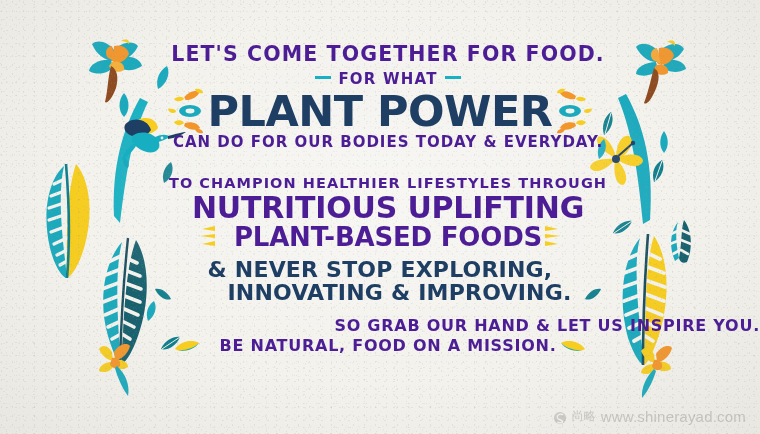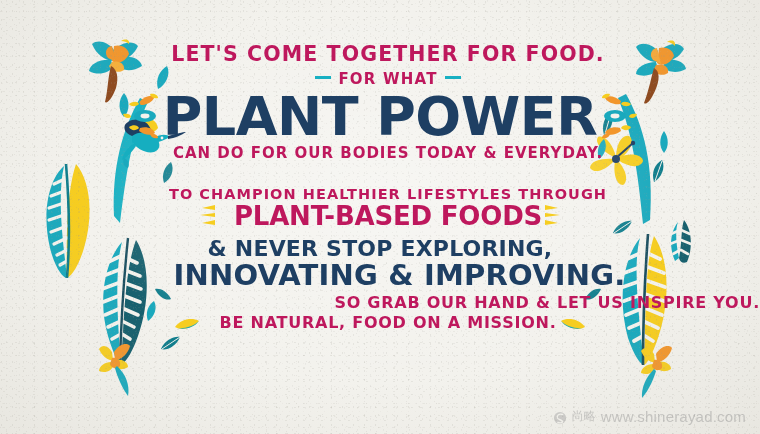--- a/index.html
+++ b/index.html
@@ -44,35 +44,35 @@
     z-index:5;
   }
   .ln{
     margin:0;
     line-height:1;
     white-space:nowrap;
     font-weight:bold;
     letter-spacing:.5px;
     font-family:"DejaVu Sans", sans-serif;
   }
-  .teal{color:#be185d;padding-left:16px;}
+  .teal{color:#4c1d95;padding-left:16px;}
   .navy{color:#1e3f63;}
   .l1{font-size:20.5px;letter-spacing:1.1px;margin-bottom:7px;}
   .l2{font-size:15px;letter-spacing:1.2px;margin-bottom:2px;}
   .l2 .dash{display:inline-block;width:16px;height:2.6px;background:#18b0c2;vertical-align:middle;margin:0 7px 3px;}
   .l3wrap{position:relative;display:inline-block;margin:2px 0 4px;}
-  .l3{font-size:54px;letter-spacing:-.5px;line-height:.95;}
+  .l3{font-size:43px;letter-spacing:-.5px;line-height:.95;}
   .l4{font-size:15px;letter-spacing:1px;margin-bottom:26px;}
   .l5{font-size:14.5px;letter-spacing:1.05px;margin-bottom:2px;}
   .l6{font-size:30px;letter-spacing:-.2px;margin-bottom:1px;}
   .l7wrap{position:relative;display:inline-block;margin-bottom:9px;}
   .l7{font-size:26px;letter-spacing:-.2px;}
   .l8{font-size:18.5px;letter-spacing:.6px;margin-bottom:2px;}
   .l9{font-size:22px;letter-spacing:.2px;margin-bottom:1px;}
-  .l10{font-size:29px;letter-spacing:.2px;margin-bottom:5px;padding-left:39px;}
+  .l10{font-size:22px;letter-spacing:.2px;margin-bottom:14px;padding-left:39px;}
   .l11{font-size:16px;letter-spacing:.75px;margin-bottom:3px;text-align:right;}
   .l12wrap{position:relative;display:inline-block;}
   .l12{font-size:16px;letter-spacing:.75px;}
   
   .burst{position:absolute;top:50%;transform:translateY(-50%);width:42px;height:48px;}
   .burst.left{right:100%;margin-right:4px;}
   .burst.right{left:100%;margin-left:4px;}
   
   .rays{position:absolute;top:50%;transform:translateY(-50%);width:16px;height:26px;}
   .rays.left{right:100%;margin-right:3px;}
@@ -349,20 +349,21 @@
         <path d="M36 22 C 32 21, 28 22, 28 25 C 31 27, 35 26, 36 22 Z" fill="#f6cd20"></path>
         <path d="M9 2 C 5 1, 1 3, 1 6 C 4 7, 8 6, 9 2 Z" fill="#f6cd20"></path>
         <path d="M9 42 C 5 41, 1 43, 1 46 C 4 47, 8 46, 9 42 Z" fill="#f2962c"></path>
       </svg>
     </div>
 
     <p class="ln teal l4">CAN DO FOR OUR BODIES TODAY &amp; EVERYDAY.</p>
 
     <p class="ln teal l5">TO CHAMPION HEALTHIER LIFESTYLES THROUGH</p>
 
+    <p class="ln teal l6">NUTRITIOUS UPLIFTING</p>
 
     <div class="l7wrap">
       <svg class="rays left" viewBox="0 0 16 26">
         <g fill="#f6cd20">
           <path d="M16 2 L3 5 L16 7 Z"></path>
           <path d="M16 10 L1 12 L16 14 Z"></path>
           <path d="M16 17 L3 20 L16 22 Z"></path>
         </g>
       </svg>
       <p class="ln teal l7">PLANT-BASED FOODS</p>

